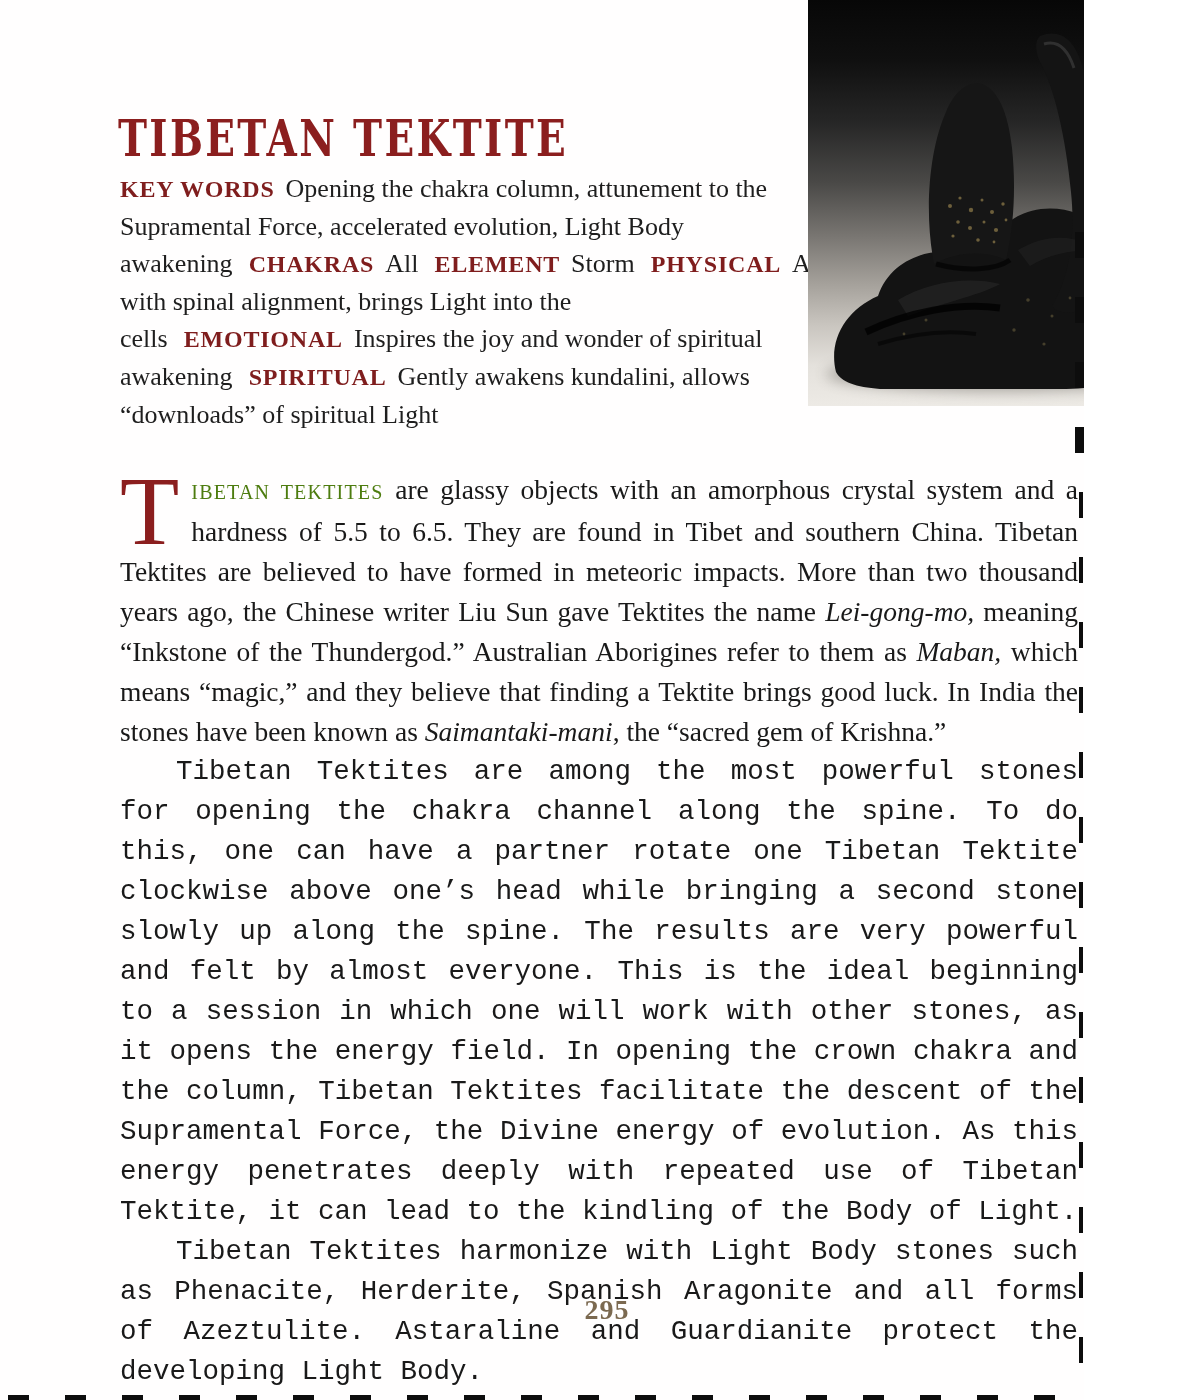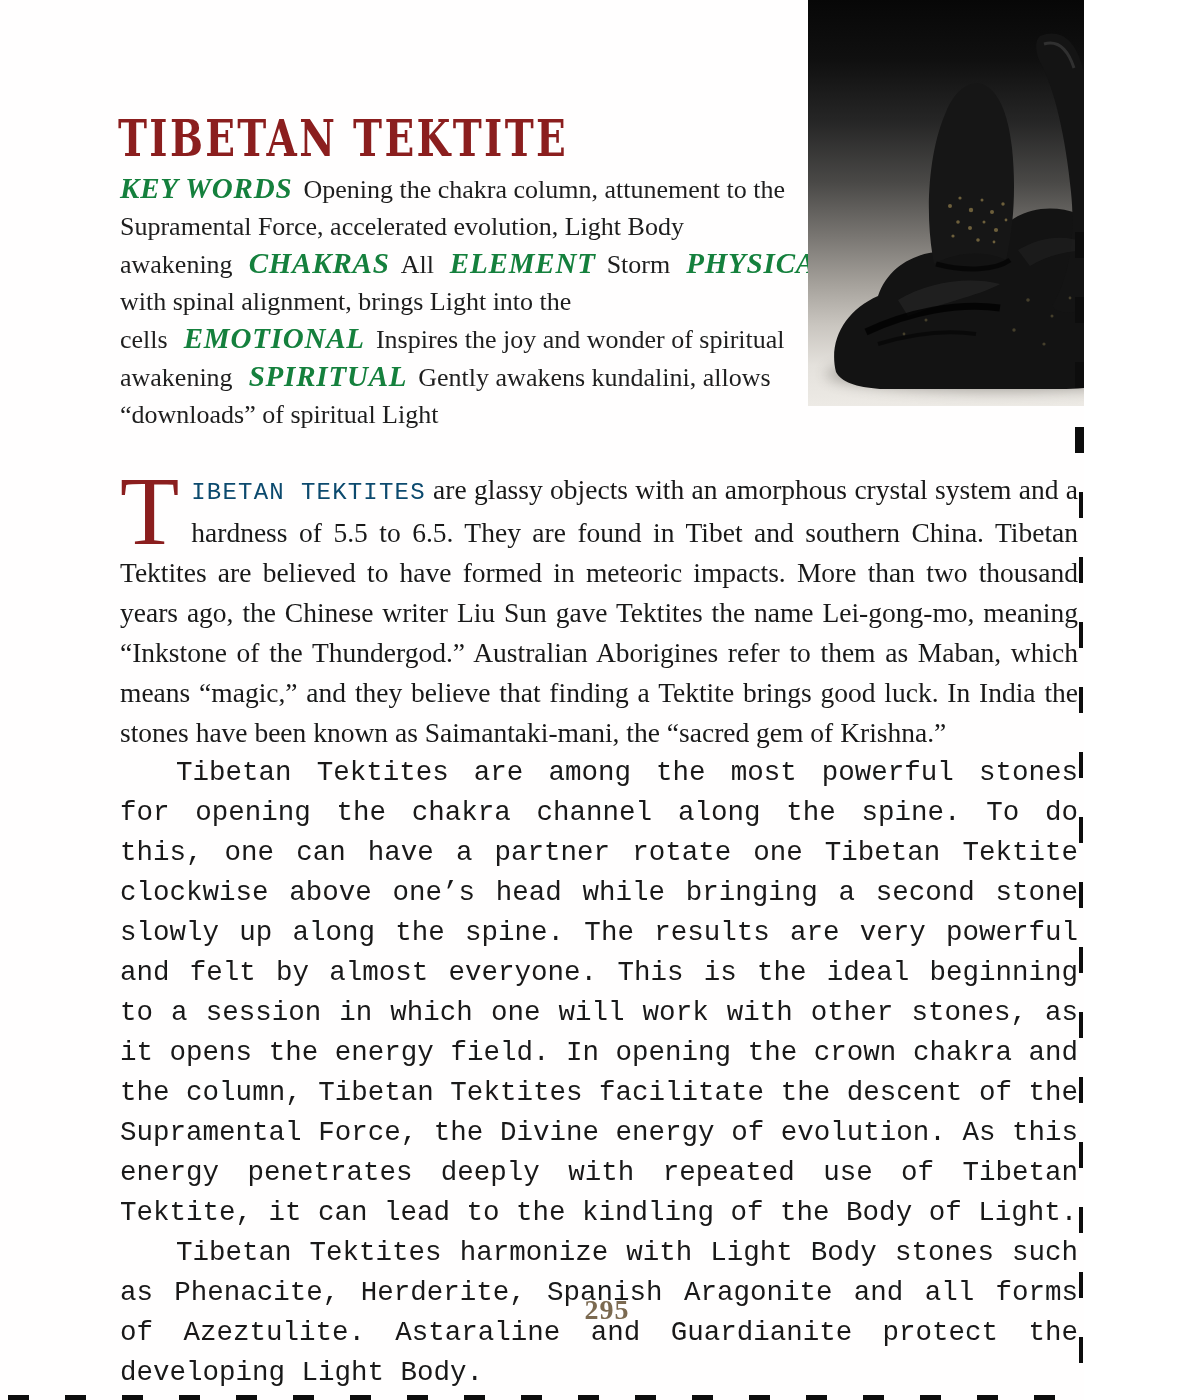--- a/index.html
+++ b/index.html
@@ -7,37 +7,37 @@
         font-family:"Liberation Serif", serif;}
 
   
   .title{position:absolute;left:118px;top:80px;color:#8b1e1e;
          font-family:"DejaVu Serif", serif;font-size:50px;line-height:1;
          letter-spacing:3px;white-space:nowrap;transform:scaleX(.78);transform-origin:left top;}
 
   
   .kw{position:absolute;left:120px;top:170px;width:672px;margin:0;
       font-size:26px;line-height:37px;color:#1e1e1e;text-align:left;}
-  .kwlabel{font-family:"Liberation Serif", serif;font-weight:700;color:#15803d;
-           font-size:29px;letter-spacing:.8px;margin-right:11px;font-style:italic;}
+  .kwlabel{font-family:"Liberation Serif", serif;font-weight:700;color:#7f1d1d;
+           font-size:24px;letter-spacing:.8px;margin-right:11px;}
   .kwlabel.gap{margin-left:16px;text-align:center;}
 
   
   .photo{position:absolute;left:808px;top:0;width:384px;height:406px;}
   .photo svg{display:block;}
 
   
   .bodycol{position:absolute;left:120px;top:470px;width:958px;
            font-size:27.5px;line-height:40px;color:#191919;text-align:justify;}
   .bodycol p{margin:0;padding:0;}
   .bodycol p.indent{text-indent:56px;font-family:Liberation Mono, monospace;}
   .dropcap{float:left;height:80px;line-height:80px;font-size:97px;
            color:#8b1e1e;margin:2px 12px 0 0;font-family:"Liberation Serif", serif;}
-  .lead{color:#0c4a6e;font-size:24px;letter-spacing:1.2px;font-family:Liberation Mono, monospace;}
-  .it{}
+  .lead{color:#4d7c0f;font-size:20px;letter-spacing:1.2px;}
+  .it{font-style:italic;}
 
   
   .pagenum{position:absolute;left:128px;top:1294px;width:958px;text-align:center;
            font-size:28px;font-weight:700;color:#7b6950;letter-spacing:1px;}
 
   
   .marks-right-thick{position:absolute;right:0;top:232px;width:9px;height:260px;
       background:repeating-linear-gradient(to bottom,#0d0d0d 0 26px,transparent 26px 65px);}
   .marks-right-thin{position:absolute;right:1px;top:492px;width:4px;height:900px;
       background:repeating-linear-gradient(to bottom,#0d0d0d 0 26px,transparent 26px 65px);}

